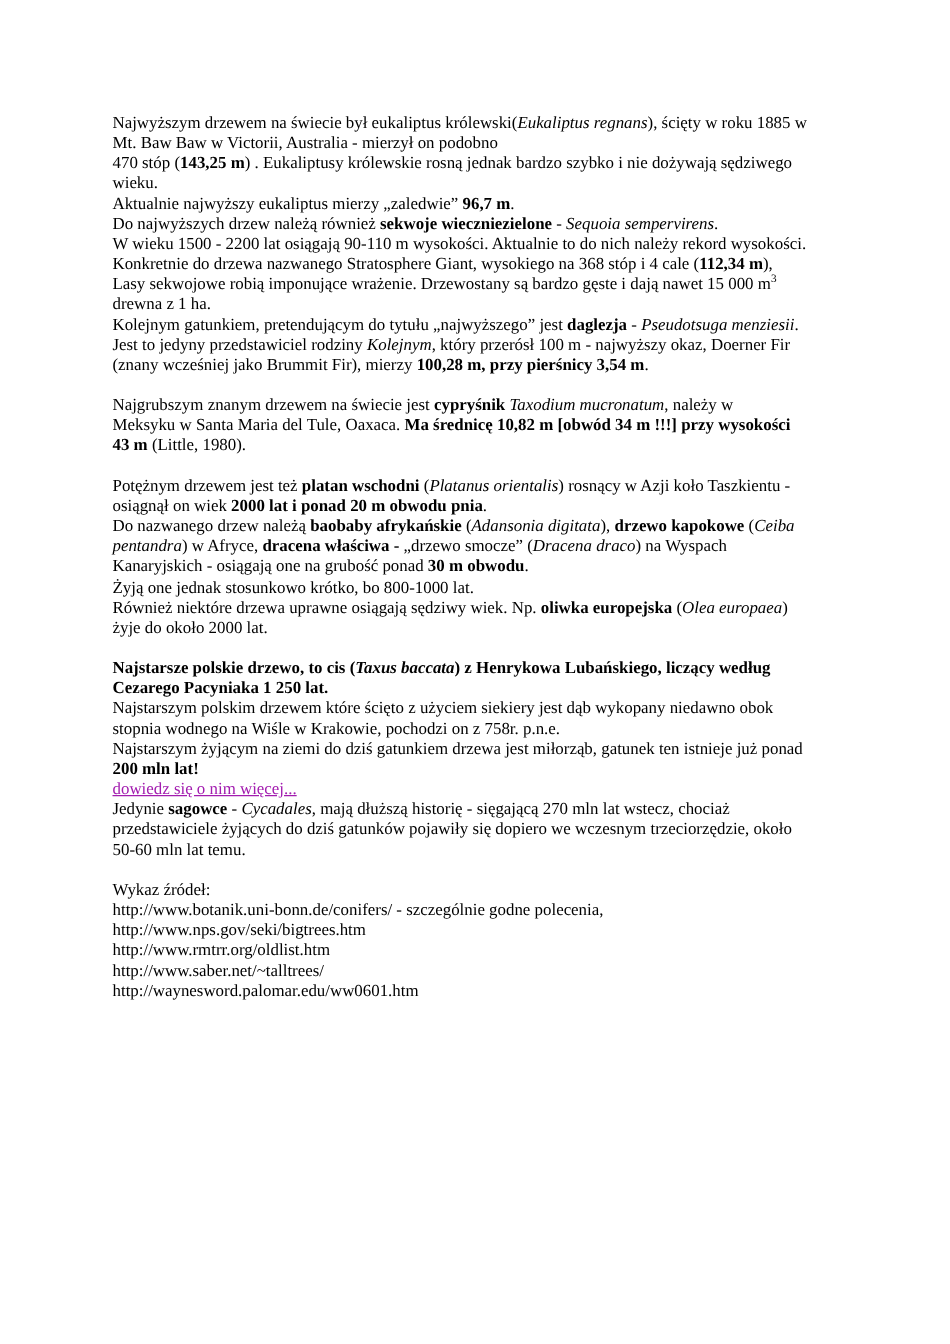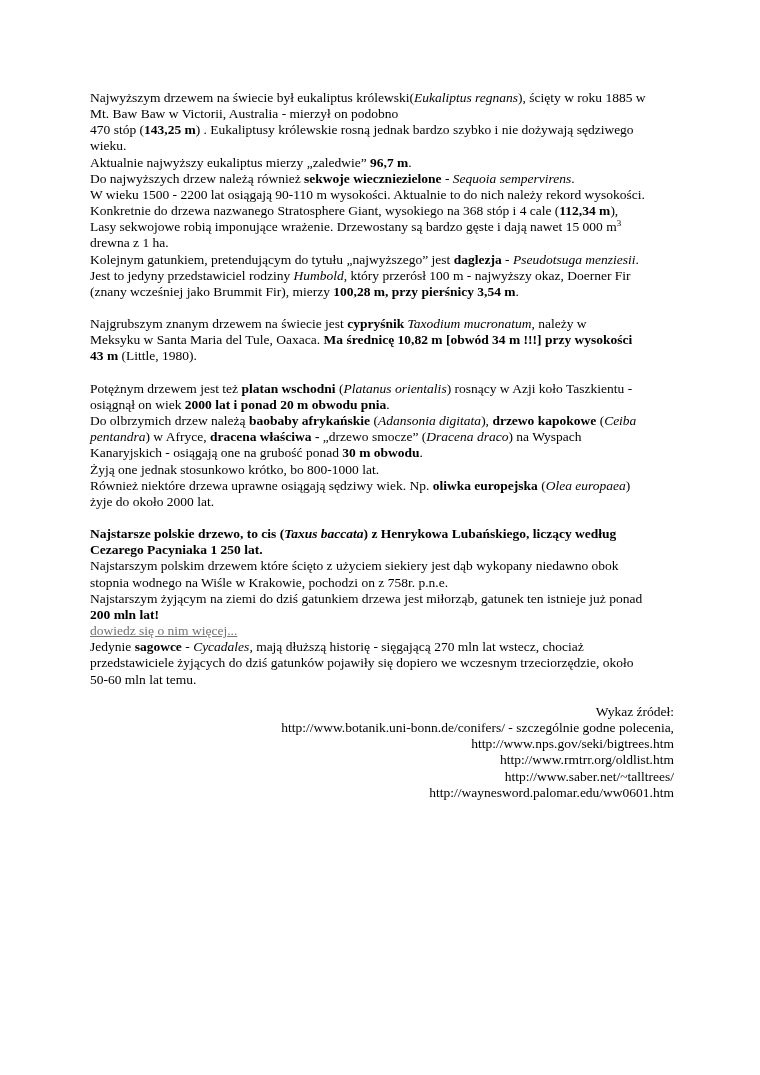--- a/index.html
+++ b/index.html
@@ -15,56 +15,56 @@
     overflow: hidden;
     box-sizing: border-box;
     padding: 90px 86px 0 90px;
     font-family: "Liberation Serif", serif;
     font-size: 13.5px;
     line-height: 16.15px;
     color: #000000;
   }
   .block { margin: 0 0 16.15px 0; }
   .line { white-space: nowrap; font-family: Liberation Serif, serif; }
-  .block.right .line { text-align: right; }
+  .block.right .line { }
   .b  { font-weight: bold; }
   .i  { font-style: italic; }
   .bi { font-weight: bold; font-style: italic; }
   .sup { vertical-align: super; font-size: 9px; line-height: 0; }
-  a.link { color: #737373; text-decoration: underline; cursor: pointer; }
+  a.link { color: #a21caf; text-decoration: underline; cursor: pointer; }
 </style>
 </head>
 <body>
 
 <div class="page">
   <div>
       <div class="block">
         <div class="line"><span>Najwyższym drzewem na świecie był eukaliptus królewski(</span><span class="i">Eukaliptus regnans</span><span>), ścięty w roku 1885 w</span></div>
         <div class="line"><span>Mt. Baw Baw w Victorii, Australia - mierzył on podobno</span></div>
         <div class="line"><span>470 stóp (</span><span class="b">143,25 m</span><span>) . Eukaliptusy królewskie rosną jednak bardzo szybko i nie dożywają sędziwego</span></div>
         <div class="line"><span>wieku.</span></div>
         <div class="line"><span>Aktualnie najwyższy eukaliptus mierzy „zaledwie” </span><span class="b">96,7 m</span><span>.</span></div>
         <div class="line"><span>Do najwyższych drzew należą również </span><span class="b">sekwoje wieczniezielone</span><span> - </span><span class="i">Sequoia sempervirens</span><span>.</span></div>
         <div class="line"><span>W wieku 1500 - 2200 lat osiągają 90-110 m wysokości. Aktualnie to do nich należy rekord wysokości.</span></div>
         <div class="line"><span>Konkretnie do drzewa nazwanego Stratosphere Giant, wysokiego na 368 stóp i 4 cale (</span><span class="b">112,34 m</span><span>),</span></div>
         <div class="line"><span>Lasy sekwojowe robią imponujące wrażenie. Drzewostany są bardzo gęste i dają nawet 15 000 m</span><span class="sup">3</span></div>
         <div class="line"><span>drewna z 1 ha.</span></div>
         <div class="line"><span>Kolejnym gatunkiem, pretendującym do tytułu „najwyższego” jest </span><span class="b">daglezja</span><span> - </span><span class="i">Pseudotsuga menziesii</span><span>.</span></div>
-        <div class="line"><span>Jest to jedyny przedstawiciel rodziny </span><span class="i">Humbold</span><span>, który przerósł 100 m - najwyższy okaz, Doerner Fir</span></div>
+        <div class="line"><span>Jest to jedyny przedstawiciel rodziny </span><span class="i">Kolejnym</span><span>, który przerósł 100 m - najwyższy okaz, Doerner Fir</span></div>
         <div class="line"><span>(znany wcześniej jako Brummit Fir), mierzy </span><span class="b">100,28 m, przy pierśnicy 3,54 m</span><span>.</span></div>
       </div>
       <div class="block">
         <div class="line"><span>Najgrubszym znanym drzewem na świecie jest </span><span class="b">cypryśnik</span><span> </span><span class="i">Taxodium mucronatum</span><span>, należy w</span></div>
         <div class="line"><span>Meksyku w Santa Maria del Tule, Oaxaca. </span><span class="b">Ma średnicę 10,82 m [obwód 34 m !!!] przy wysokości</span></div>
         <div class="line"><span class="b">43 m</span><span> (Little, 1980).</span></div>
       </div>
       <div class="block">
         <div class="line"><span>Potężnym drzewem jest też </span><span class="b">platan wschodni</span><span> (</span><span class="i">Platanus orientalis</span><span>) rosnący w Azji koło Taszkientu -</span></div>
         <div class="line"><span>osiągnął on wiek </span><span class="b">2000 lat i ponad 20 m obwodu pnia</span><span>.</span></div>
-        <div class="line"><span>Do olbrzymich drzew należą </span><span class="b">baobaby afrykańskie</span><span> (</span><span class="i">Adansonia digitata</span><span>), </span><span class="b">drzewo kapokowe</span><span> (</span><span class="i">Ceiba</span></div>
+        <div class="line"><span>Do nazwanego drzew należą </span><span class="b">baobaby afrykańskie</span><span> (</span><span class="i">Adansonia digitata</span><span>), </span><span class="b">drzewo kapokowe</span><span> (</span><span class="i">Ceiba</span></div>
         <div class="line"><span class="i">pentandra</span><span>) w Afryce, </span><span class="b">dracena właściwa -</span><span> „drzewo smocze” (</span><span class="i">Dracena draco</span><span>) na Wyspach</span></div>
         <div class="line"><span>Kanaryjskich - osiągają one na grubość ponad </span><span class="b">30 m obwodu</span><span>.</span></div>
         <div class="line"><span>Żyją one jednak stosunkowo krótko, bo 800-1000 lat.</span></div>
         <div class="line"><span>Również niektóre drzewa uprawne osiągają sędziwy wiek. Np. </span><span class="b">oliwka europejska</span><span> (</span><span class="i">Olea europaea</span><span>)</span></div>
         <div class="line"><span>żyje do około 2000 lat.</span></div>
       </div>
       <div class="block">
         <div class="line"><span class="b">Najstarsze polskie drzewo, to cis (</span><span class="bi">Taxus baccata</span><span class="b">) z Henrykowa Lubańskiego, liczący według</span></div>
         <div class="line"><span class="b">Cezarego Pacyniaka 1 250 lat.</span></div>
         <div class="line"><span>Najstarszym polskim drzewem które ścięto z użyciem siekiery jest dąb wykopany niedawno obok</span></div>

